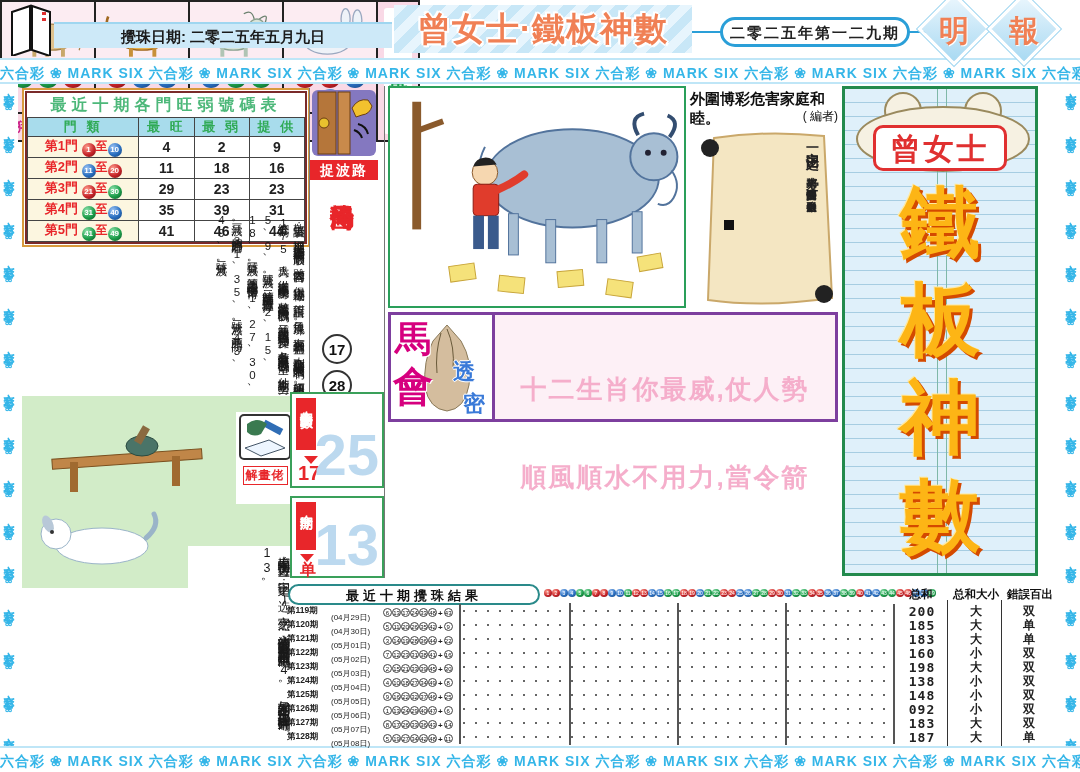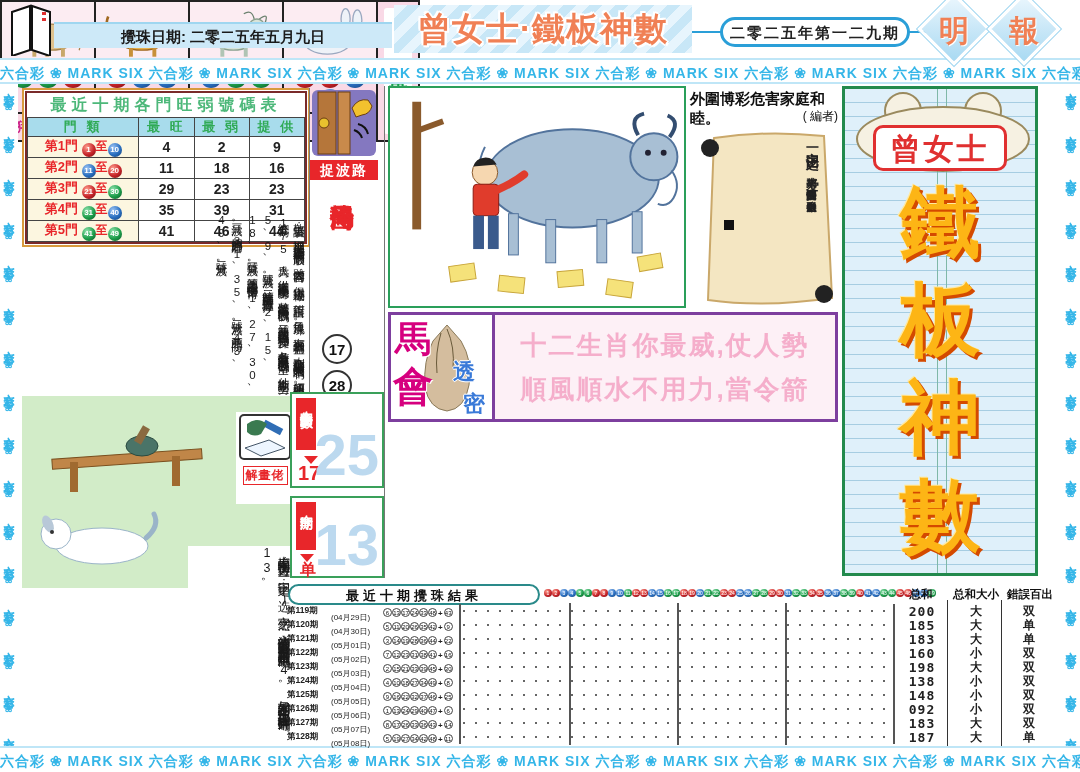--- a/index.html
+++ b/index.html
@@ -94,21 +94,21 @@
                text-orientation:upright;color:#222;}
   .scroll-head{font-size:13px;font-weight:bold;letter-spacing:2px;line-height:20px;}
   .scroll-line{font-size:10.5px;line-height:15px;}
 
   
   #mahui{left:388px;top:312px;width:450px;height:110px;border:3px solid #7d3f9e;background:#fdf0f6;display:flex;}
   #mahui-left{position:relative;width:104px;background:#fff;border-right:3px solid #7d3f9e;}
   .mh-char{position:absolute;color:#d6007f;font-weight:bold;text-shadow:1px 1px #fff;}
   .mh-sub{position:absolute;color:#3a7ad8;font-weight:bold;text-shadow:-1px 0 #fff,1px 0 #fff,0 1px #fff,0 -1px #fff;}
   #mahui-right{flex:1;text-align:center;padding-top:8px;}
-  .slogan{font-size:26px;font-weight:bold;color:#f5aecb;letter-spacing:2px;line-height:44px;white-space:nowrap;}
+  .slogan{font-size:26px;font-weight:bold;color:#f5aecb;letter-spacing:2px;line-height:44px;white-space:nowrap;margin-top:44px;}
 
   
   #zodiac{left:388px;top:430px;width:420px;height:142px;border:2px solid #222;background:#f9d9e6;display:flex;}
   .zd-col{width:94px;border-right:2px solid #222;display:flex;flex-direction:column;}
   .zd-animal{height:62px;border-bottom:2px solid #222;background:#fcecf2;display:flex;align-items:center;justify-content:center;}
   .zd-balls{height:50px;border-bottom:2px solid #222;display:flex;flex-wrap:wrap;align-items:center;justify-content:center;gap:1px 3px;padding:2px 6px;}
   .zball{width:22px;height:22px;border-radius:50%;color:#fff;font-size:11px;font-weight:bold;line-height:22px;text-align:center;}
   .zd-label{flex:1;text-align:center;font-size:14px;font-weight:bold;color:#cc2288;letter-spacing:2px;line-height:24px;}
   #zd-side{flex:1;display:flex;align-items:center;justify-content:center;}
   #zd-side-box{background:#fff;border-radius:3px;width:28px;height:126px;text-align:center;writing-mode:vertical-rl;

